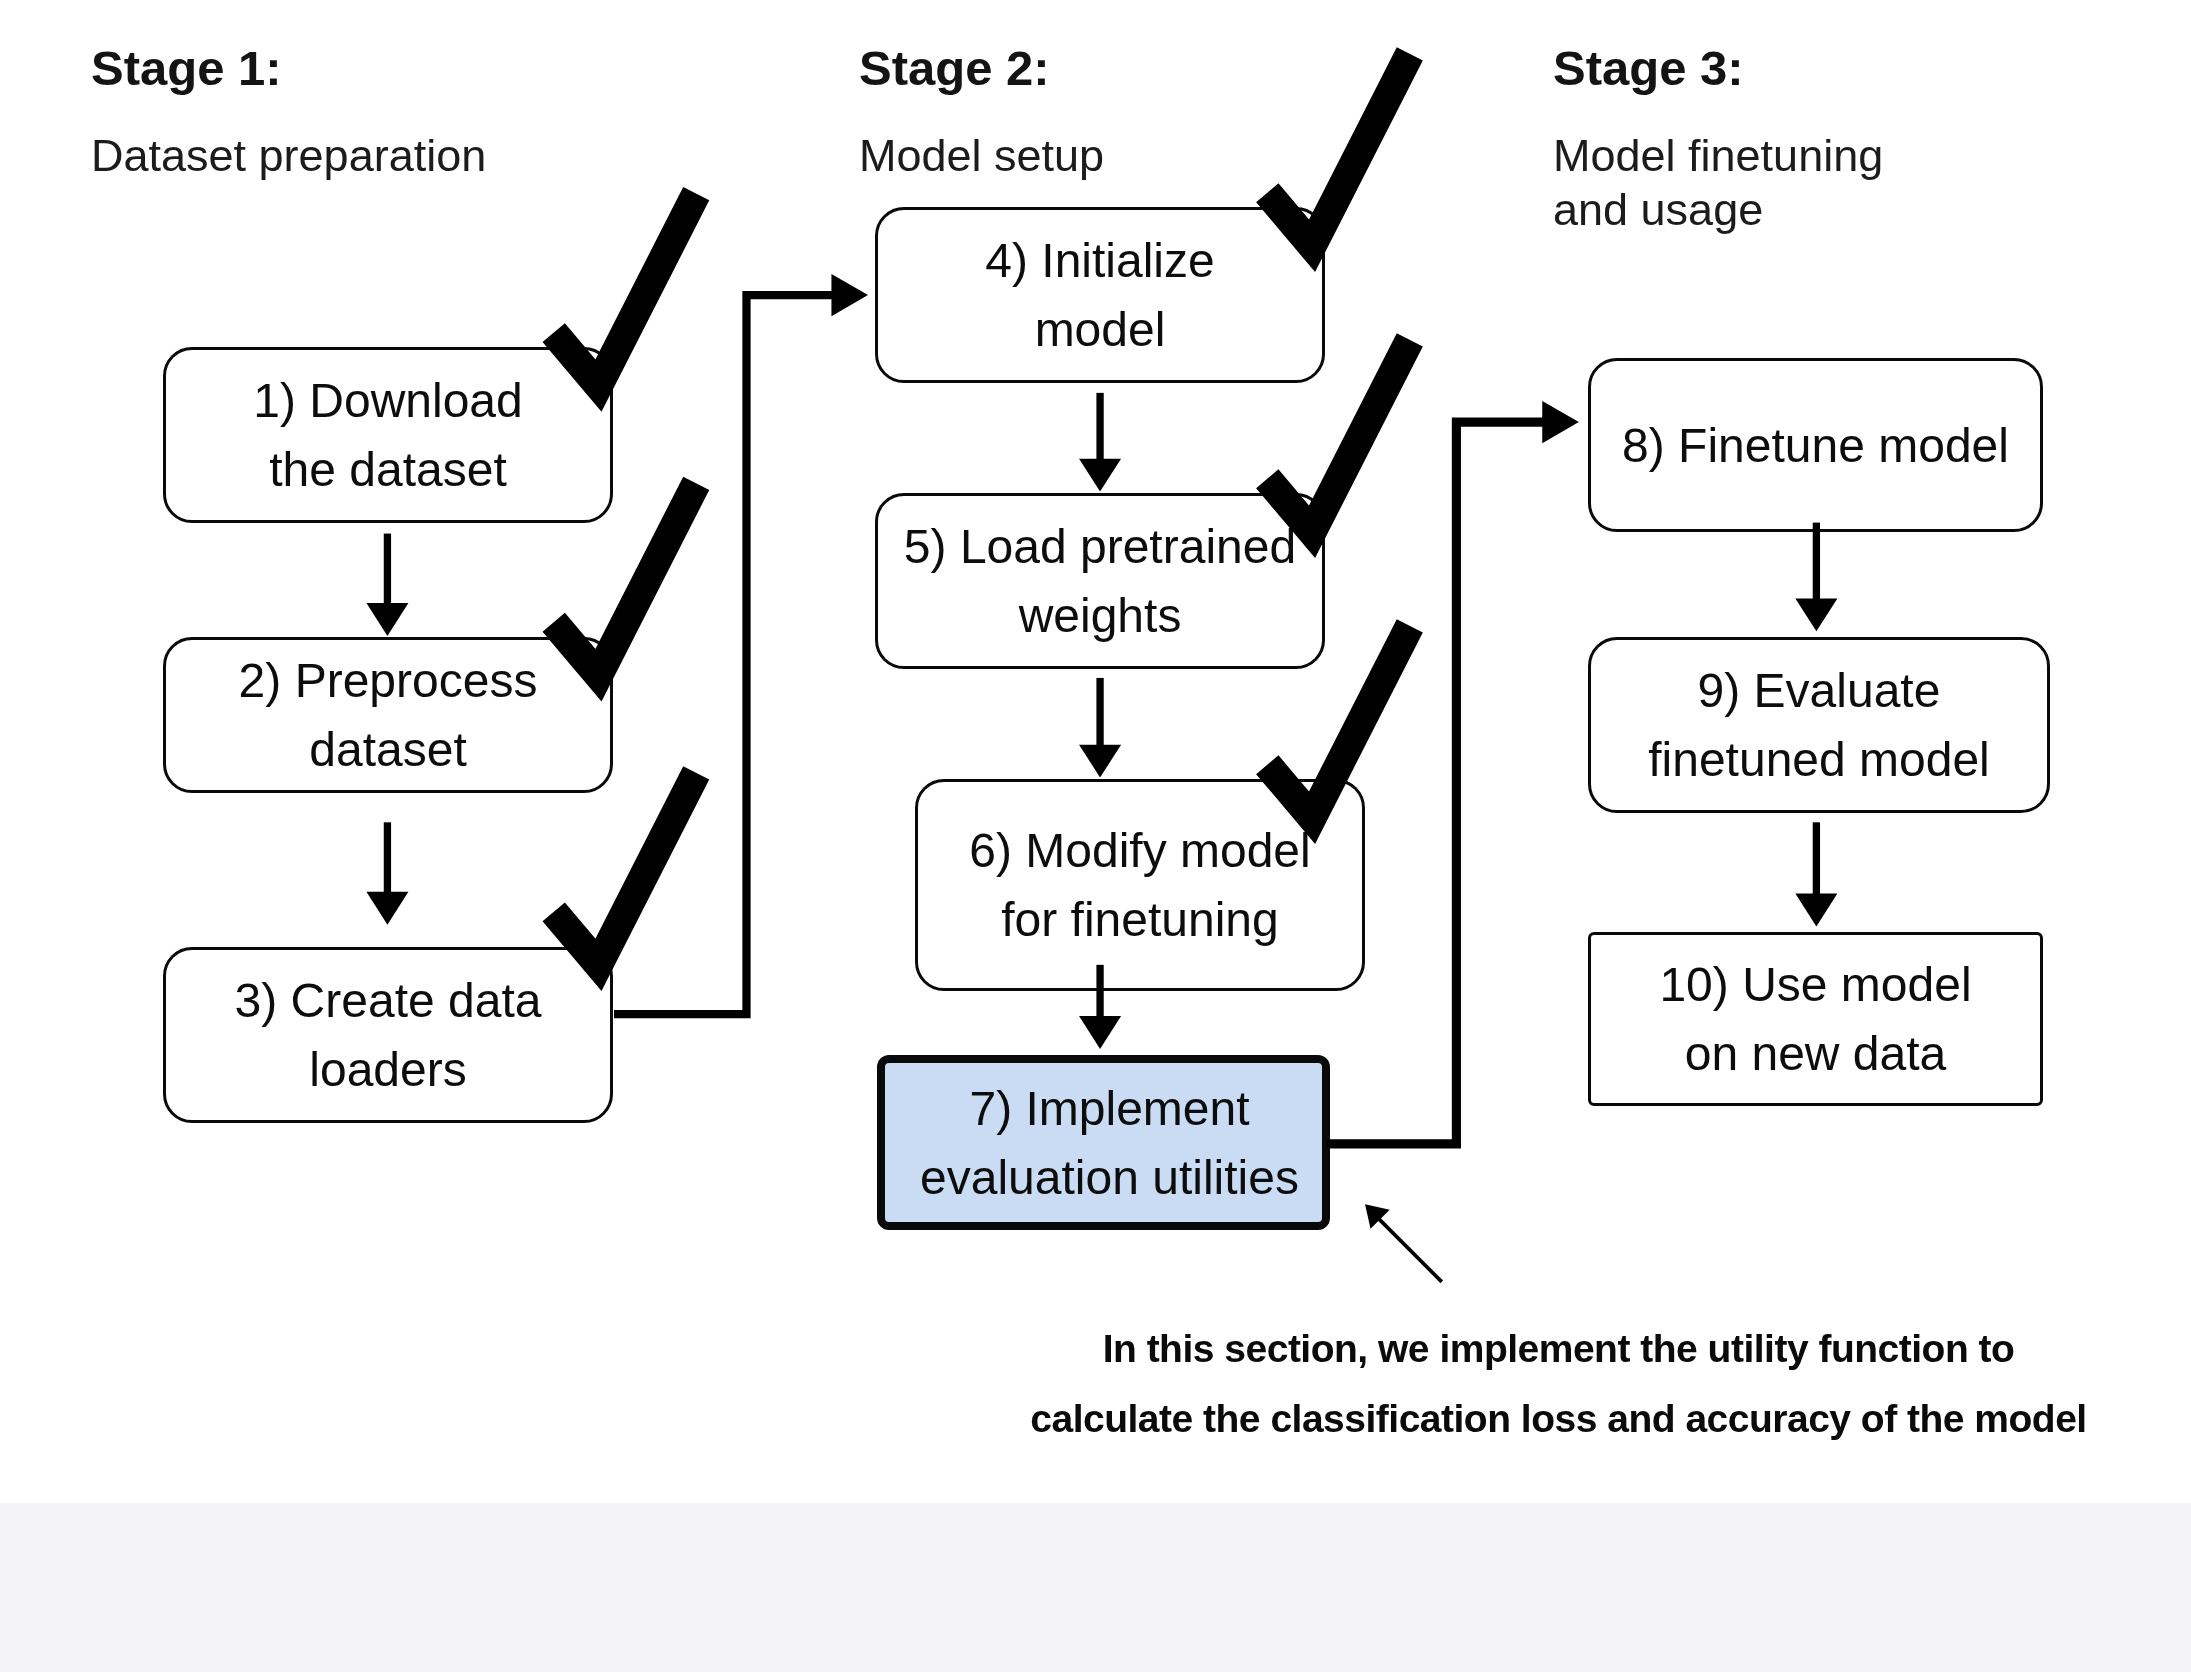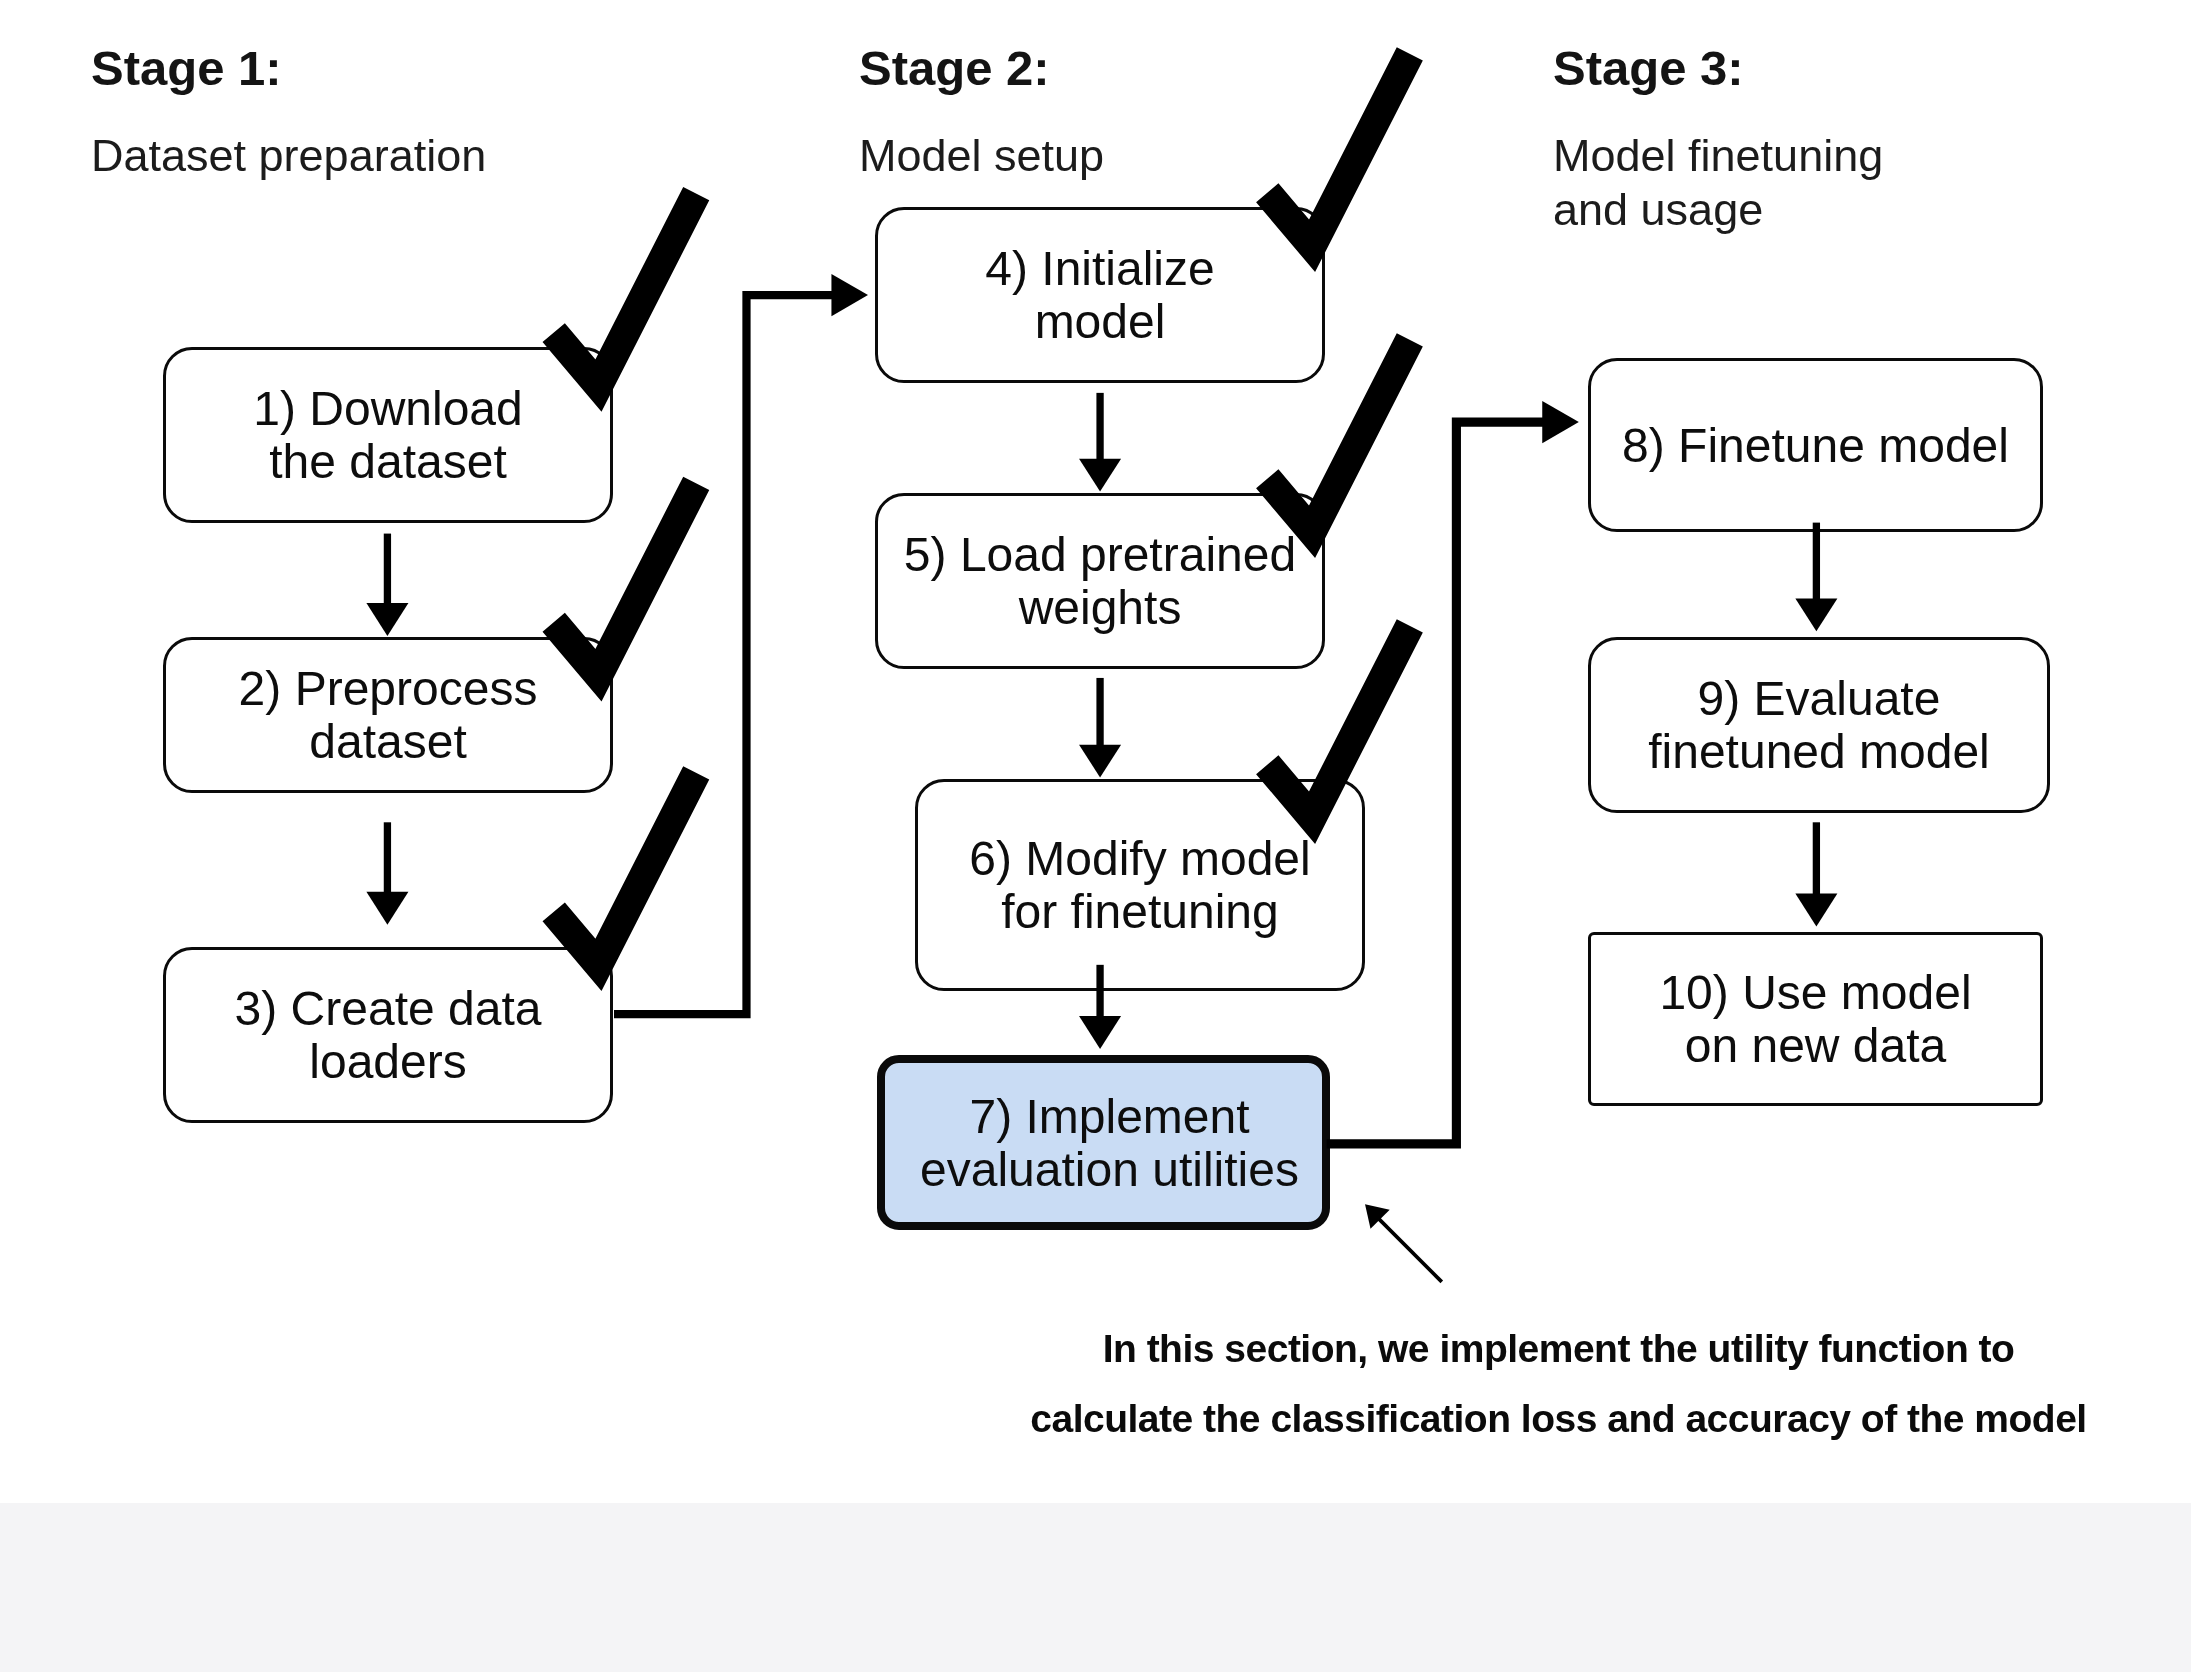--- a/index.html
+++ b/index.html
@@ -23,27 +23,27 @@
     font-size:45px;font-weight:normal;line-height:54px;color:#1c1c1c;
   }
   .box{
     position:absolute;
     box-sizing:border-box;
     background:#ffffff;
     border:3.7px solid #0a0a0a;
     border-radius:29px;
     display:flex;align-items:center;justify-content:center;
     text-align:center;
-    font-size:48px;line-height:53px;color:#0d0d0d;
+    font-size:48px;line-height:69px;color:#0d0d0d;
     white-space:pre;
   }
   .box.highlight{
     background:#c9dcf4;
     border-width:8.2px;
-    border-radius:22px;
+    border-radius:12px;
     padding-left:12px;
   }
   
   .b1{left:163px;top:347px;width:450px;height:176px;}
   .b2{left:163px;top:637px;width:450px;height:156px;}
   .b3{left:163px;top:947px;width:450px;height:176px;}
   .b4{left:875px;top:207px;width:450px;height:176px;}
   .b5{left:875px;top:493px;width:450px;height:176px;}
   .b6{left:915px;top:779px;width:450px;height:212px;}
   .b7{left:877px;top:1055px;width:453px;height:175px;}

